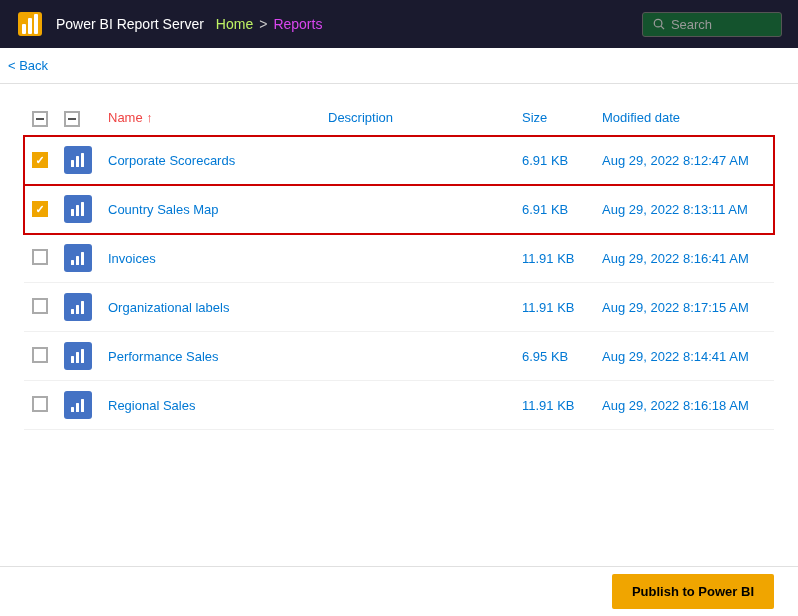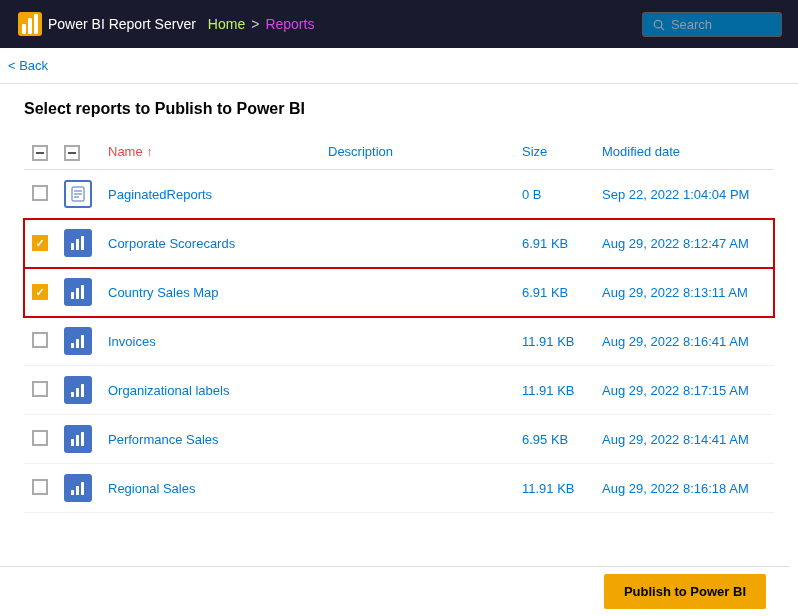--- a/index.html
+++ b/index.html
@@ -19,38 +19,38 @@
       align-items: center;
     }
     .logo-icon {
       width: 28px;
       height: 28px;
     }
     .header-title {
       color: #fff;
       font-size: 14px;
       font-weight: 400;
-      margin-left: 4px;
+      margin-left: 12px;
     }
     .header-breadcrumb {
       display: flex;
       align-items: center;
       gap: 6px;
       color: #ccc;
       font-size: 14px;
     }
     .breadcrumb-current {
       color: #d946ef;
       font-weight: 500;
     }
     .header-search {
       margin-left: auto;
       display: flex;
-      align-items: flex-end;
-      background: #0369a1;
+      align-items: center;
+      background: #14532d;
       border: 1px solid #555;
       border-radius: 3px;
       padding: 4px 10px;
       gap: 6px;
       width: 140px;
     }
     .header-search input {
       background: transparent;
       border: none;
       outline: none;
@@ -164,21 +164,21 @@
       display: inline-flex;
       align-items: center;
       justify-content: center;
     }
 
     
     .bottom-bar {
       position: absolute;
       bottom: 0;
       left: 0;
-      right: 8px;
+      right: 0;
       height: 50px;
       display: flex;
       align-items: center;
       justify-content: flex-end;
       padding: 12px 24px;
       border-top: 1px solid #e0e0e0;
       background: #fff;
     }
     .publish-btn {
       background: #f0a500;
@@ -216,21 +216,20 @@
     </svg>
     <input type="text" placeholder="Search" style="">
   </div>
 </div>
 
 <div class="back-bar">
   <a class="back-link">&lt; Back</a>
 </div>
 
 <div class="main">
-  <div class="page-title">Select reports to Publish to Power BI</div>
 
   <table class="report-table">
     <thead>
       <tr>
         <th class="col-checkbox">
           <div class="custom-checkbox partial"></div>
         </th>
         <th class="col-icon">
           <div class="custom-checkbox partial" style="border-color:#aaa;"></div>
         </th>
@@ -242,35 +241,20 @@
         </th>
         <th class="col-size">
           <span>Size</span>
         </th>
         <th class="col-modified">
           <span>Modified date</span>
         </th>
       </tr>
     </thead>
     <tbody id="table-body">
-    <tr>
-          <td class="col-checkbox"><div class="custom-checkbox"></div></td>
-          <td class="col-icon"><div class="file-icon" style="background: rgb(255, 255, 255); border: 2px solid rgb(68, 114, 196);">
-              <svg width="16" height="16" viewBox="0 0 16 16">
-                <rect x="2" y="1" width="12" height="14" rx="1" fill="#fff" stroke="#4472c4" stroke-width="1"></rect>
-                <line x1="4" y1="5" x2="12" y2="5" stroke="#4472c4" stroke-width="1"></line>
-                <line x1="4" y1="8" x2="12" y2="8" stroke="#4472c4" stroke-width="1"></line>
-                <line x1="4" y1="11" x2="9" y2="11" stroke="#4472c4" stroke-width="1"></line>
-              </svg>
-            </div></td>
-          <td class="col-name-cell">PaginatedReports</td>
-          <td class="col-desc-cell"></td>
-          <td class="col-size-cell">0 B</td>
-          <td class="col-modified-cell">Sep 22, 2022 1:04:04 PM</td>
-        </tr>
         <tr style="outline: rgb(204, 0, 0) solid 2px; outline-offset: -1px;">
           <td class="col-checkbox"><div class="custom-checkbox checked"></div></td>
           <td class="col-icon"><div class="file-icon" style="background: rgb(68, 114, 196);">
               <svg width="18" height="18" viewBox="0 0 18 18">
                 <rect x="2" y="9" width="3" height="7" rx="0.5" fill="#fff"></rect>
                 <rect x="7" y="5" width="3" height="11" rx="0.5" fill="#fff"></rect>
                 <rect x="12" y="2" width="3" height="14" rx="0.5" fill="#fff"></rect>
               </svg>
             </div></td>
           <td class="col-name-cell">Corporate Scorecards</td>

